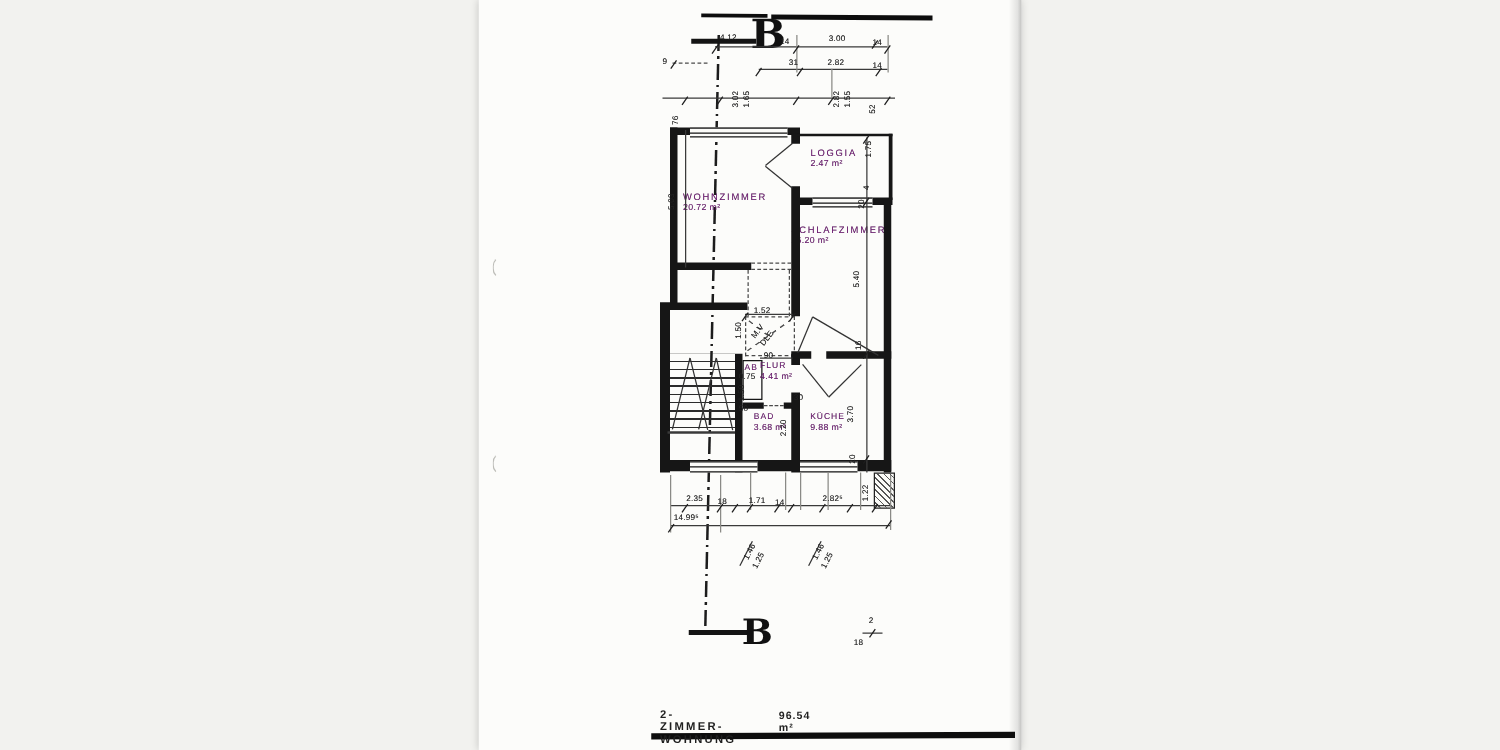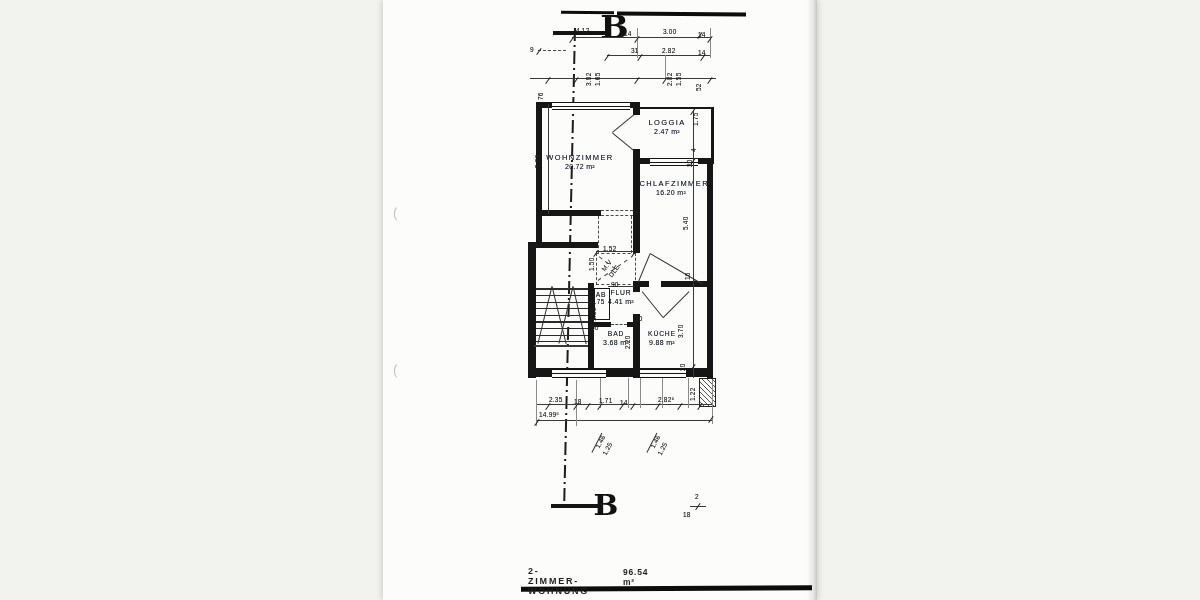--- a/index.html
+++ b/index.html
@@ -18,21 +18,21 @@
   .diag{position:absolute;height:1.2px;background:#333;transform-origin:0 50%;}
   .diag.dsh{background:repeating-linear-gradient(90deg,#4a4a4a 0 4px,transparent 4px 8px);}
   .tick{position:absolute;width:8px;height:1.2px;background:#1d1d1d;
         transform:rotate(-55deg);transform-origin:center;}
   .win{position:absolute;background:#fbfbf8;
        border-top:1.3px solid #141414;border-bottom:1.3px solid #141414;
        background-image:linear-gradient(#141414,#141414);
        background-size:100% 1px;background-position:center;background-repeat:no-repeat;}
   .dim{position:absolute;font-size:6.5px;line-height:7px;letter-spacing:.2px;color:#242424;
        white-space:nowrap;text-shadow:0 0 .4px rgba(20,20,20,.5);}
-  .room{position:absolute;transform:translateX(-50%);text-align:center;color:#0f172a;
+  .room{position:absolute;transform:translateX(-50%);color:#701a75;
         white-space:nowrap;text-shadow:0 0 .4px rgba(20,20,20,.45);}
   .room .nm{font-size:7.5px;line-height:9px;letter-spacing:1.4px;}
   .room .ar{font-size:7px;line-height:9px;letter-spacing:.3px;}
   .room.small .nm{font-size:6.8px;letter-spacing:.8px;}
   .bmark{position:absolute;font-family:"DejaVu Serif",serif;font-weight:700;color:#111;
          transform:scaleX(1.05);}
   #b-top{left:601px;top:8px;font-size:32px;}
   #b-bottom{left:594px;top:489px;font-size:28px;}
   .secbar{position:absolute;background:#141414;}
   #section-line{position:absolute;left:576px;top:28px;width:481px;height:1.7px;

